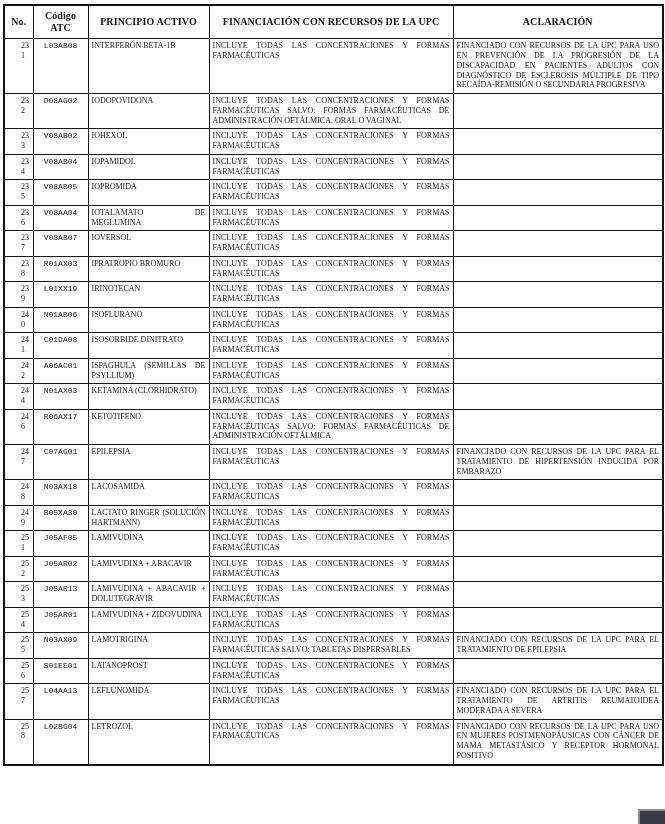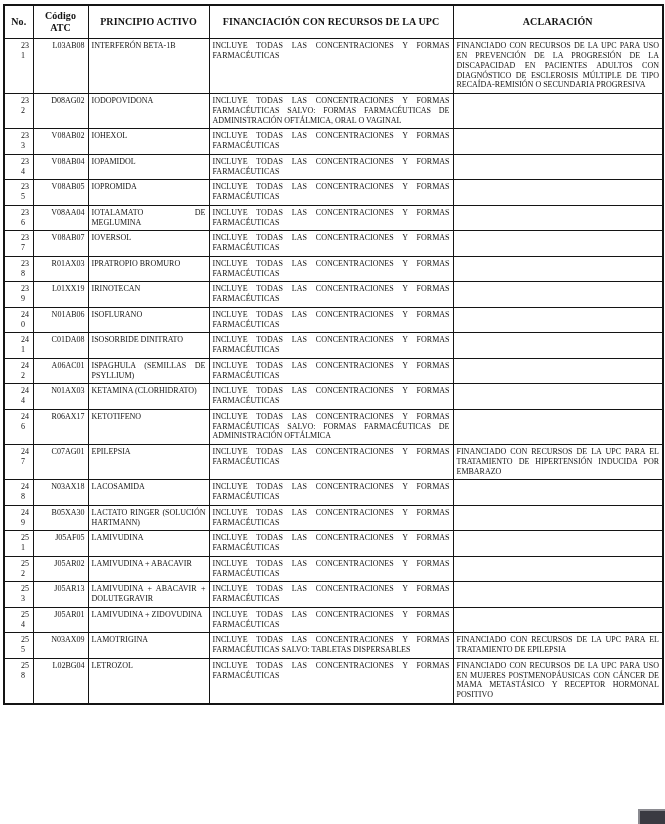--- a/index.html
+++ b/index.html
@@ -37,21 +37,21 @@
   }
   th {
     font-weight: bold;
     text-align: center;
     vertical-align: middle;
     font-size: 10px;
     padding: 4px 2px;
     letter-spacing: 0.1px;
   }
   td.c-no  { text-align: left; padding-left: 16px; }
-  td.c-atc { text-align: right; }
+  td.c-atc { text-align: center; font-family: Liberation Mono, monospace; }
   td.c-prin, td.c-fin, td.c-acl { text-align: justify; }
   .scan-artifact {
     position: absolute;
     right: 0;
     bottom: 0;
     width: 25px;
     height: 13px;
     background: #3a3a42;
     border-top: 2px solid #8a8a90;
     border-left: 2px solid #8a8a90;
@@ -228,20 +228,34 @@
       <td class="c-acl"></td>
     </tr>
         <tr>
       <td class="c-no">255</td>
       <td class="c-atc">N03AX09</td>
       <td class="c-prin">LAMOTRIGINA</td>
       <td class="c-fin">INCLUYE TODAS LAS CONCENTRACIONES Y FORMAS FARMACÉUTICAS SALVO: TABLETAS DISPERSABLES</td>
       <td class="c-acl">FINANCIADO CON RECURSOS DE LA UPC PARA EL TRATAMIENTO DE EPILEPSIA</td>
     </tr>
         <tr>
+      <td class="c-no">256</td>
+      <td class="c-atc">S01EE01</td>
+      <td class="c-prin">LATANOPROST</td>
+      <td class="c-fin">INCLUYE TODAS LAS CONCENTRACIONES Y FORMAS FARMACÉUTICAS</td>
+      <td class="c-acl"></td>
+    </tr>
+        <tr>
+      <td class="c-no">257</td>
+      <td class="c-atc">L04AA13</td>
+      <td class="c-prin">LEFLUNOMIDA</td>
+      <td class="c-fin">INCLUYE TODAS LAS CONCENTRACIONES Y FORMAS FARMACÉUTICAS</td>
+      <td class="c-acl">FINANCIADO CON RECURSOS DE LA UPC PARA EL TRATAMIENTO DE ARTRITIS REUMATOIDEA MODERADA A SEVERA</td>
+    </tr>
+        <tr>
       <td class="c-no">258</td>
       <td class="c-atc">L02BG04</td>
       <td class="c-prin">LETROZOL</td>
       <td class="c-fin">INCLUYE TODAS LAS CONCENTRACIONES Y FORMAS FARMACÉUTICAS</td>
       <td class="c-acl">FINANCIADO CON RECURSOS DE LA UPC PARA USO EN MUJERES POSTMENOPÁUSICAS CON CÁNCER DE MAMA METASTÁSICO Y RECEPTOR HORMONAL POSITIVO</td>
     </tr>
       </tbody>
   </table>
 
   <div class="scan-artifact"></div>

